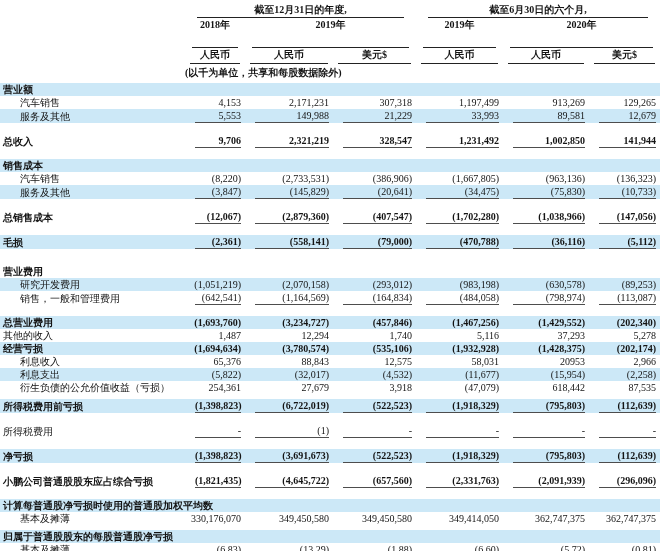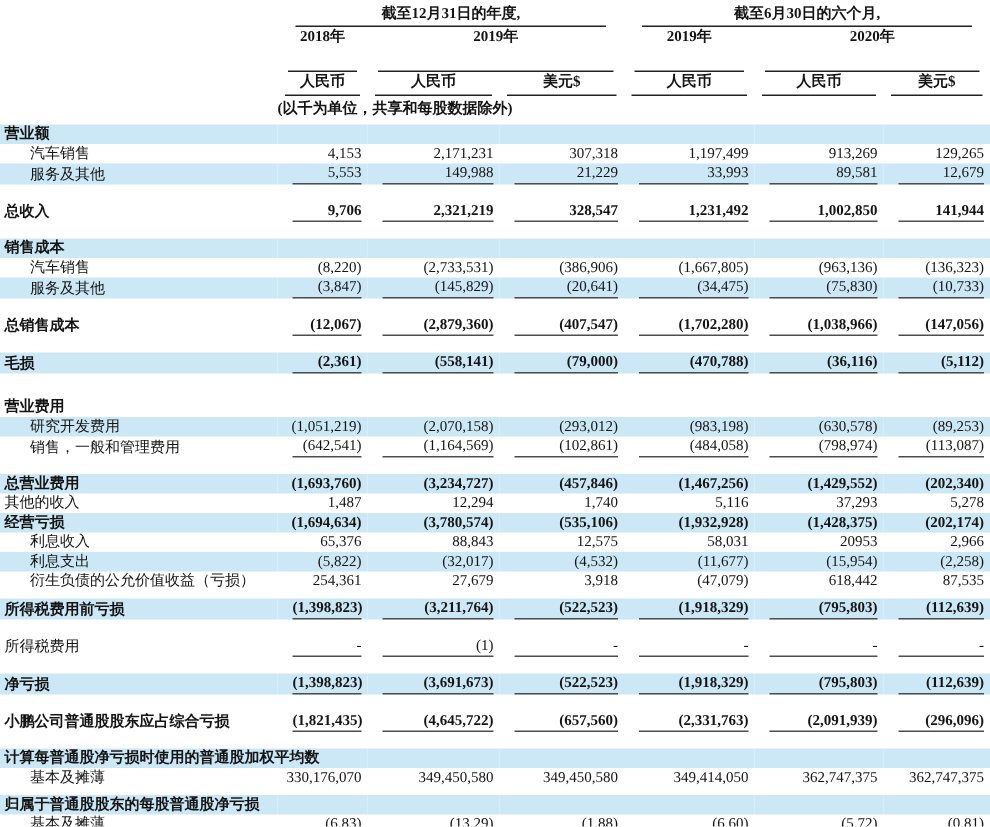--- a/index.html
+++ b/index.html
@@ -212,21 +212,21 @@
           <td class="num"><span class="v">(2,070,158)</span></td>
           <td class="num"><span class="v">(293,012)</span></td>
           <td class="num"><span class="v">(983,198)</span></td>
           <td class="num"><span class="v">(630,578)</span></td>
           <td class="num"><span class="v">(89,253)</span></td>
         </tr>
         <tr class="">
           <td class="lbl ind">销售，一般和管理费用</td>
           <td class="num"><span class="uv">(642,541)</span></td>
           <td class="num"><span class="uv">(1,164,569)</span></td>
-          <td class="num"><span class="uv">(102,861)</span></td>
+          <td class="num"><span class="uv">(164,834)</span></td>
           <td class="num"><span class="uv">(484,058)</span></td>
           <td class="num"><span class="uv">(798,974)</span></td>
           <td class="num"><span class="uv">(113,087)</span></td>
         </tr>
         <tr class="sp-m">
           <td colspan="7"></td>
         </tr>
         <tr class="hl bold">
           <td class="lbl">总营业费用</td>
           <td class="num"><span class="v">(1,693,760)</span></td>
@@ -280,21 +280,21 @@
           <td class="num"><span class="v">(47,079)</span></td>
           <td class="num"><span class="v">618,442</span></td>
           <td class="num"><span class="v">87,535</span></td>
         </tr>
         <tr class="sp-s">
           <td colspan="7"></td>
         </tr>
         <tr class="hl bold">
           <td class="lbl">所得税费用前亏损</td>
           <td class="num"><span class="uv">(1,398,823)</span></td>
-          <td class="num"><span class="uv">(3,211,764)</span></td>
+          <td class="num"><span class="uv">(6,722,019)</span></td>
           <td class="num"><span class="uv">(522,523)</span></td>
           <td class="num"><span class="uv">(1,918,329)</span></td>
           <td class="num"><span class="uv">(795,803)</span></td>
           <td class="num"><span class="uv">(112,639)</span></td>
         </tr>
         <tr class="sp-m">
           <td colspan="7"></td>
         </tr>
         <tr class="">
           <td class="lbl">所得税费用</td>

